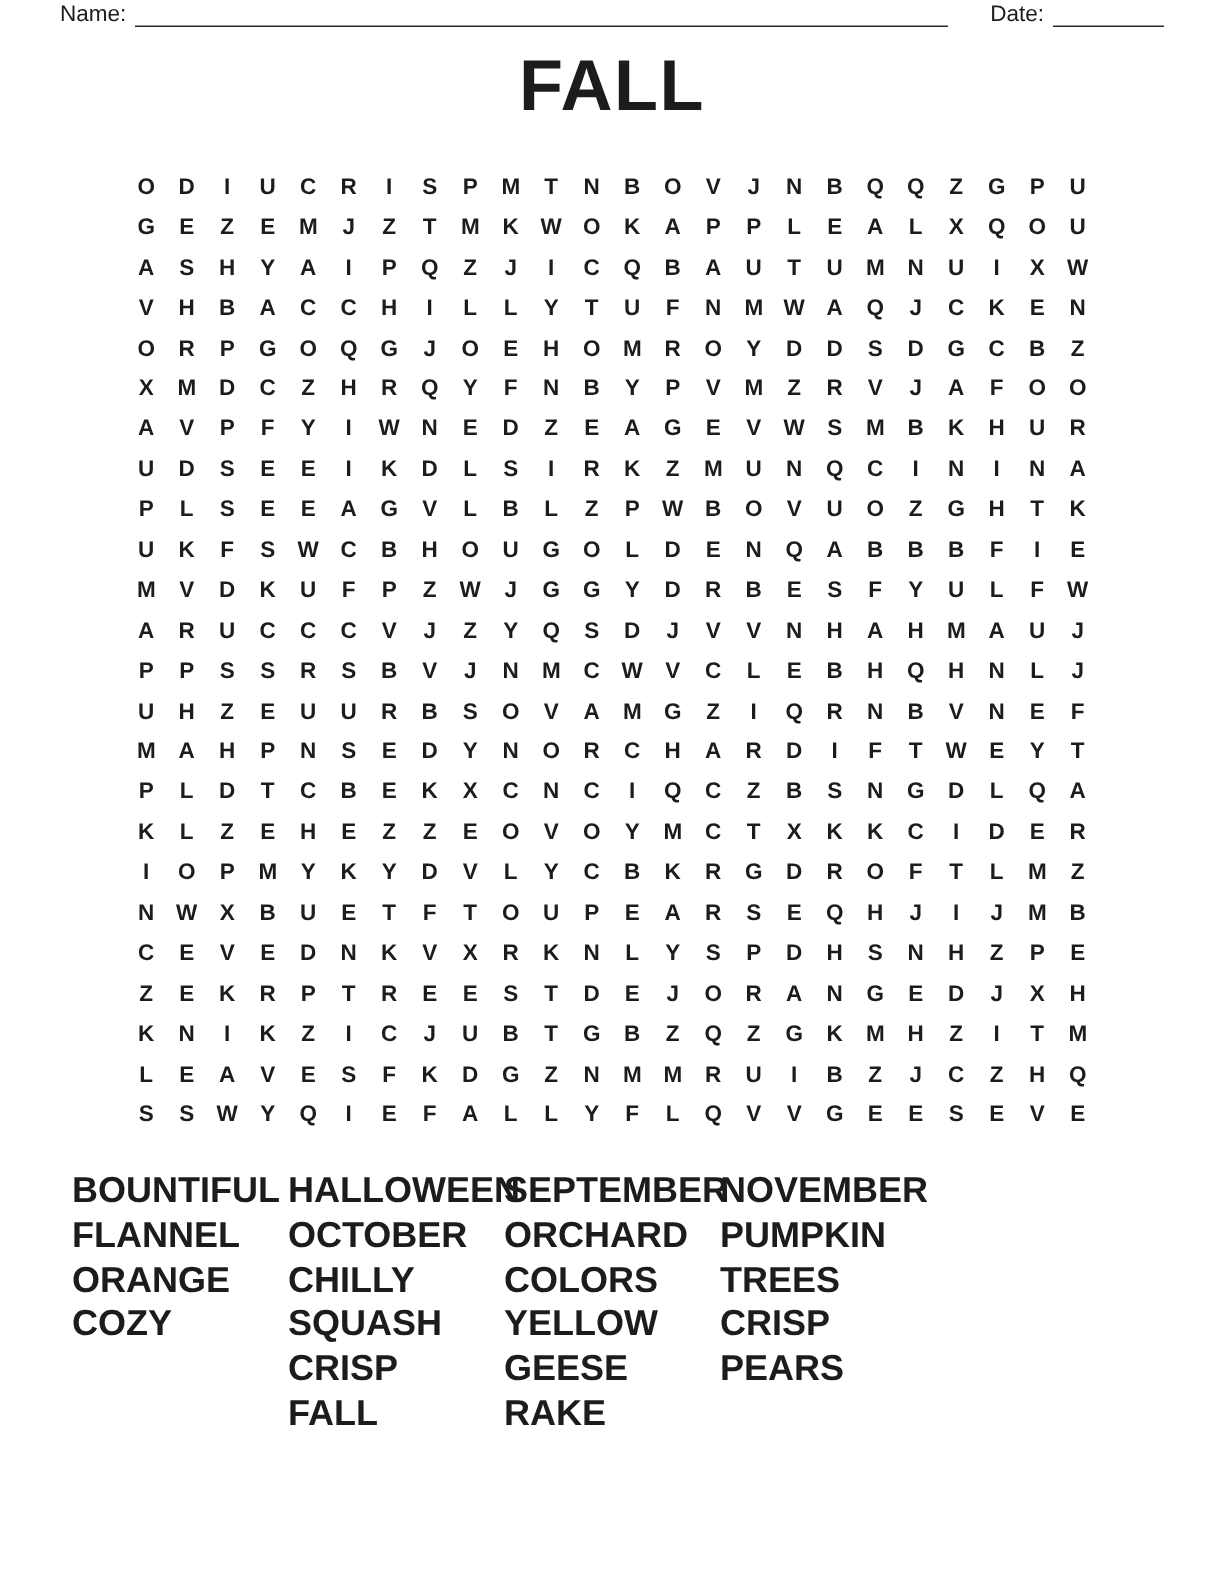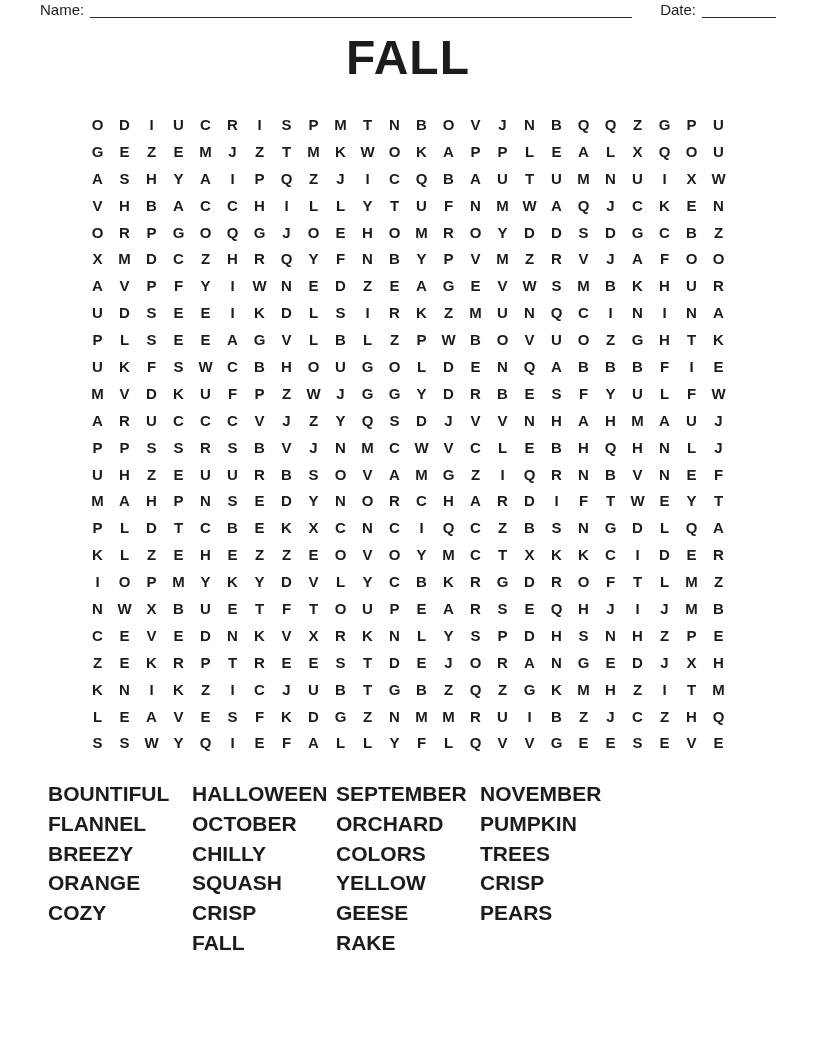--- a/index.html
+++ b/index.html
@@ -76,21 +76,21 @@
   .word-bank {
     position: absolute;
     top: 779px;
     left: 48px;
     display: flex;
   }
   .bank-col {
     width: 144px;
   }
   .word {
-    font-size: 21px;
+    font-size: 24px;
     font-weight: 600;
     line-height: 29.8px;
     white-space: nowrap;
   }
 </style>
 </head>
 <body>
 
 <div class="page">
 
@@ -679,21 +679,20 @@
       <div class="cell">S</div>
       <div class="cell">E</div>
       <div class="cell">V</div>
       <div class="cell">E</div>
     </div>
 
   <div class="word-bank">
       <div class="bank-col">
         <div class="word">BOUNTIFUL</div>
         <div class="word">FLANNEL</div>
-        <div class="word">BREEZY</div>
         <div class="word">ORANGE</div>
         <div class="word">COZY</div>
       </div>
       <div class="bank-col">
         <div class="word">HALLOWEEN</div>
         <div class="word">OCTOBER</div>
         <div class="word">CHILLY</div>
         <div class="word">SQUASH</div>
         <div class="word">CRISP</div>
         <div class="word">FALL</div>

